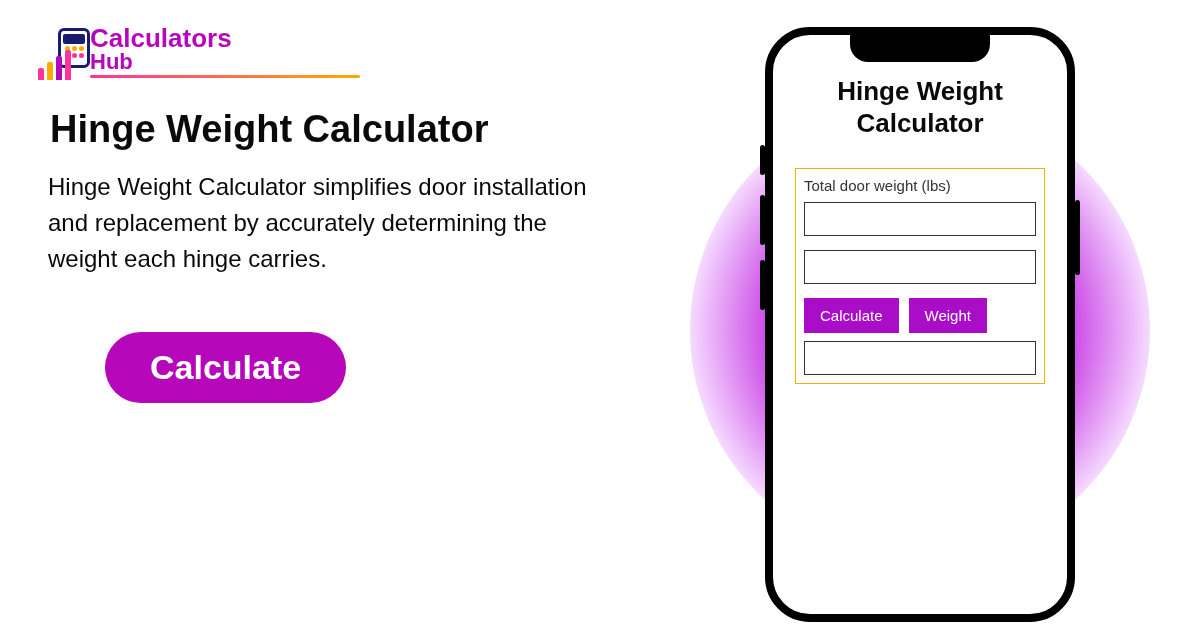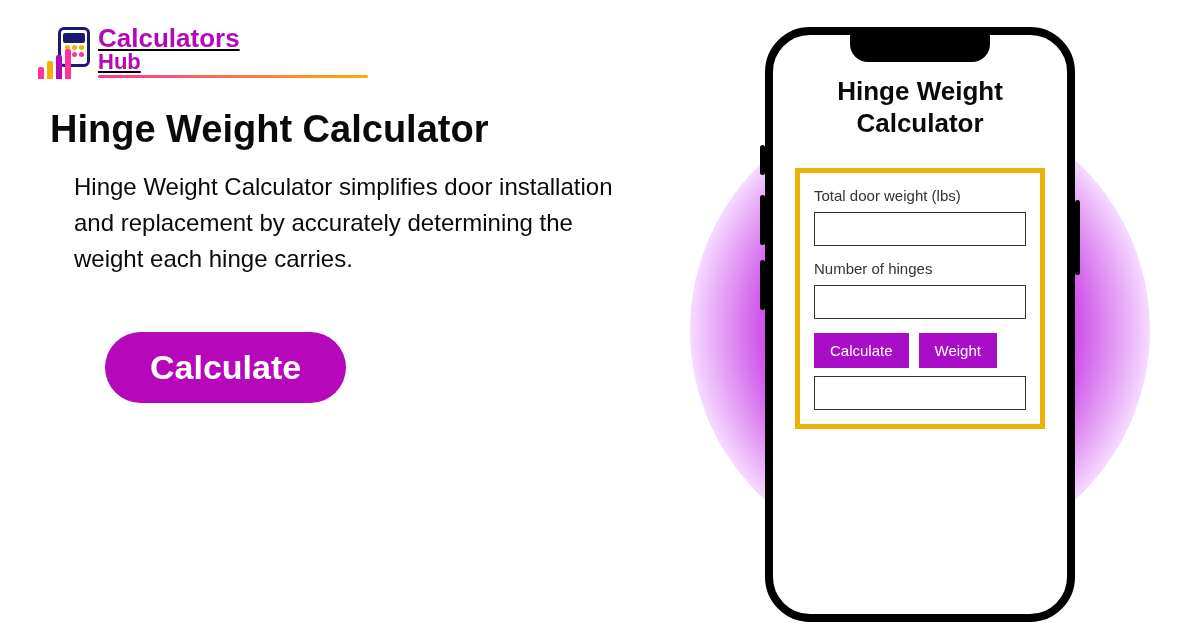--- a/index.html
+++ b/index.html
@@ -15,24 +15,23 @@
       display: flex;
       width: 100%;
       height: 100%;
     }
     .left-section {
       flex: 1;
       padding: 25px 20px 25px 40px;
     }
     .logo {
       display: flex;
-      align-items: center;
-      gap: 8px;
+      align-items: flex-end;
+      gap: 0;
       margin-bottom: 30px;
-      text-decoration: underline;
     }
     .logo-icon {
       width: 50px;
       height: 50px;
       position: relative;
     }
     .logo-calc {
       width: 32px;
       height: 40px;
       border: 3px solid #1a1a6e;
@@ -86,21 +85,21 @@
       font-size: 38px;
       font-weight: 800;
       color: #0a0a0a;
       margin-bottom: 18px;
       margin-left: 10px;
     }
     .description {
       font-size: 24px;
       line-height: 1.5;
       color: #0a0a0a;
-      margin-left: 34px;
+      margin-left: 8px;
       margin-bottom: 55px;
       max-width: 540px;
     }
     .calculate-btn {
       background: #b607bb;
       color: #fff;
       font-size: 34px;
       font-weight: 700;
       border: none;
       padding: 16px 45px;
@@ -162,22 +161,22 @@
     }
     .phone-title {
       font-size: 26px;
       font-weight: 800;
       text-align: center;
       color: #0a0a0a;
       line-height: 1.25;
       margin-bottom: 28px;
     }
     .form-box {
-      border: 5px solid #eab308;
-      padding: 14px;
+      border: 1px solid #eab308;
+      padding: 8px;
     }
     .form-label {
       font-size: 15px;
       color: #333;
       margin-bottom: 8px;
     }
     .form-input {
       width: 100%;
       height: 34px;
       border: 1px solid #333;
@@ -250,21 +249,20 @@
       <div class="phone-btn-left" style="top:110px;height:30px"></div>
       <div class="phone-btn-left" style="top:160px;height:50px"></div>
       <div class="phone-btn-left" style="top:225px;height:50px"></div>
       <div class="phone-btn-right" style="top:165px;height:75px"></div>
 
       <div class="phone-content">
         <div class="phone-title">Hinge Weight Calculator</div>
         <div class="form-box">
           <div class="form-label">Total door weight (lbs)</div>
           <input class="form-input" type="text" style="">
-          <div class="form-label">Number of hinges</div>
           <input class="form-input" type="text" style="">
           <div class="form-buttons">
             <button class="form-btn">Calculate</button>
             <button class="form-btn">Weight</button>
           </div>
           <div class="form-result"></div>
         </div>
       </div>
     </div>
   </div>

